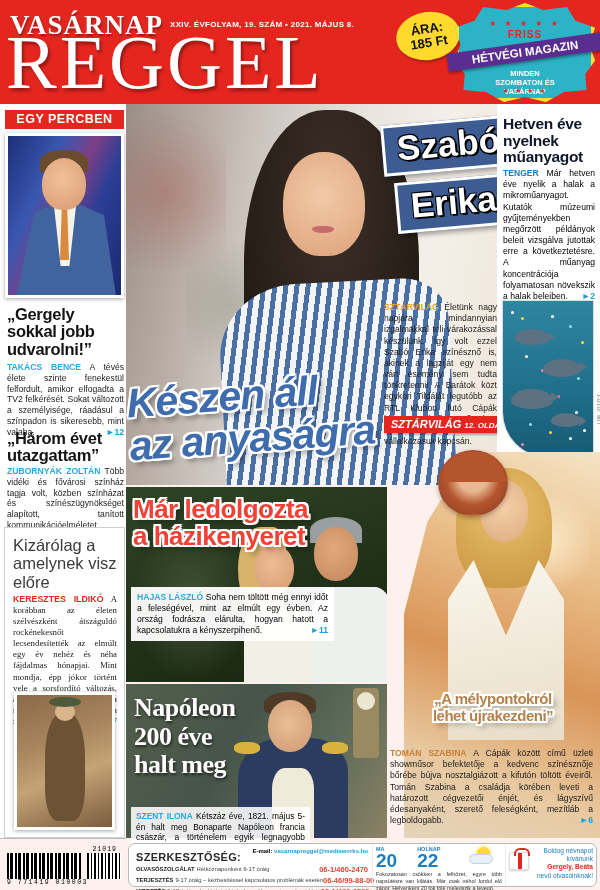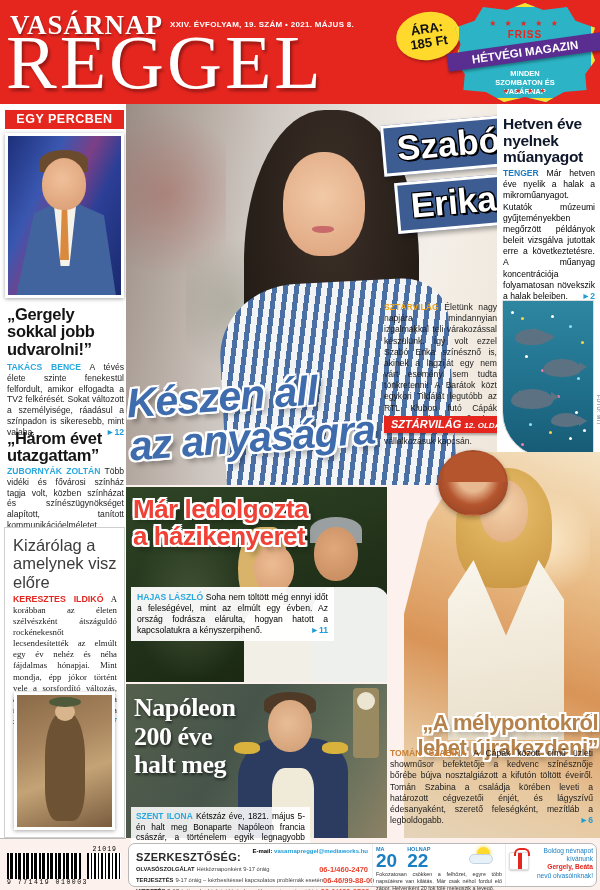--- a/index.html
+++ b/index.html
@@ -114,37 +114,37 @@
   .plastic-dots { position:absolute; left:8px; top:10px; width:3px; height:3px; border-radius:50%; background:#fff;
     box-shadow:10px 6px 0 #f8d44c,22px 18px 0 #f07fae,40px 4px 0 #fff,58px 14px 0 #8fe0f0,70px 30px 0 #f8d44c,14px 44px 0 #fff,30px 58px 0 #f07fae,52px 50px 0 #fff,66px 66px 0 #8fe0f0,8px 80px 0 #f8d44c,26px 92px 0 #fff,46px 84px 0 #f07fae,64px 100px 0 #fff,18px 112px 0 #8fe0f0,38px 120px 0 #f8d44c,58px 126px 0 #fff,10px 132px 0 #f07fae,72px 118px 0 #fff; }
   .vert-credit { writing-mode:vertical-rl; font-size:5px; color:#666; letter-spacing:.5px; }
 
   
   .photo-toman { left:404px; top:452px; width:196px; height:386px; overflow:hidden; clip-path:polygon(34% 0,100% 0,100% 100%,0 100%,0 42%,12% 18%); background:linear-gradient(200deg,#f5e3c4 0%,#eabf8a 28%,#d99457 55%,#e8c9a0 80%,#e4d4ba 100%); }
   .toman-glow { position:absolute; right:10px; top:30px; width:90px; height:120px; background:radial-gradient(circle,#fff3d8cc,#0000 70%); }
   .toman-hair { position:absolute; left:52px; top:16px; width:96px; height:120px; background:radial-gradient(circle at 50% 35%,#e8c06c,#c89440); border-radius:46% 46% 40% 40%; }
   .toman-face { position:absolute; left:76px; top:28px; width:48px; height:62px; background:radial-gradient(circle at 48% 42%,#f4d0a8,#dfab80); border-radius:48%; }
   .toman-dress { position:absolute; left:44px; top:108px; width:116px; height:180px; background:linear-gradient(170deg,#faf6ec,#e8ddc8); clip-path:polygon(22% 0,50% 42%,78% 0,100% 22%,100% 100%,0 100%,0 22%); }
-  .toman-headline { left:388px; top:710px; width:210px; text-align:right; color:#b5824c; font-weight:bold; font-size:22px; line-height:1.14; letter-spacing:-.5px; z-index:5; }
+  .toman-headline { left:388px; top:690px; width:210px; text-align:center; color:#b5824c; font-weight:bold; font-size:15px; line-height:1.14; letter-spacing:-.5px; z-index:5; }
   .toman-body { left:390px; top:748px; width:203px; font-size:8.6px; line-height:1.3; text-align:justify; color:#1c1c1c; z-index:5; }
 
   
   .footer-box { left:128px; top:843px; width:469px; height:44px; background:#fff; border:1px solid #b8b8b8; border-radius:7px; display:flex; z-index:7; }
   .ed-zone { width:243px; padding:3px 4px 2px 7px; position:relative; }
   .ed-title { font-size:11px; font-weight:bold; color:#2c2c2c; letter-spacing:.3px; display:inline-block; }
   .ed-email { position:absolute; right:4px; top:4px; font-size:6px; }
   .ed-email b { color:#000; }
   .ed-email span { color:#1e9cd7; font-weight:bold; }
   .ed-row { display:flex; font-size:5.8px; color:#444; line-height:1.45; white-space:nowrap; }
   .ed-row b { color:#222; margin-right:2px; }
   .ed-row .phone { margin-left:auto; color:#e8432f; font-weight:bold; font-size:7.5px; }
   .wx-zone { width:133px; position:relative; border-left:1px solid #eee; padding:2px 3px; }
   .wx-label { font-size:5.5px; font-weight:bold; color:#1a7ec2; }
   .wx-temp { font-size:19px; font-weight:bold; color:#1a7ec2; line-height:.95; }
-  .wx-cols { display:flex; gap:10px; align-items:flex-start; }
+  .wx-cols { display:flex; gap:20px; align-items:flex-start; }
   .wx-icon { position:absolute; right:8px; top:3px; width:30px; height:18px; }
   .wx-sun { position:absolute; left:10px; top:0; width:13px; height:13px; background:#ffd92b; border-radius:50%; box-shadow:0 0 4px #ffd92b; }
   .wx-cloud { position:absolute; left:2px; top:7px; width:24px; height:10px; background:#e8f1f8; border-radius:10px; border:1px solid #c2d4e2; }
   .wx-text { font-size:5.4px; color:#333; line-height:1.3; text-align:justify; margin-top:1px; }
   .nd-zone { width:91px; position:relative; border-left:1px solid #eee; padding:3px 3px 2px 24px; }
   .gift { position:absolute; left:3px; top:8px; width:20px; height:18px; background:#fff; border:1px solid #ddd; border-radius:2px; box-shadow:0 1px 2px rgba(0,0,0,.2); }
   .gift:before { content:""; position:absolute; left:8px; top:0; width:4px; height:100%; background:#e4261f; }
   .gift:after { content:""; position:absolute; left:4px; top:-5px; width:12px; height:6px; border:2px solid #e4261f; border-bottom:none; border-radius:6px 6px 0 0; }
   .nd-text { font-size:6.6px; color:#1a7ec2; text-align:right; line-height:1.25; }
   .nd-text .names { color:#e4261f; font-weight:bold; display:block; }

